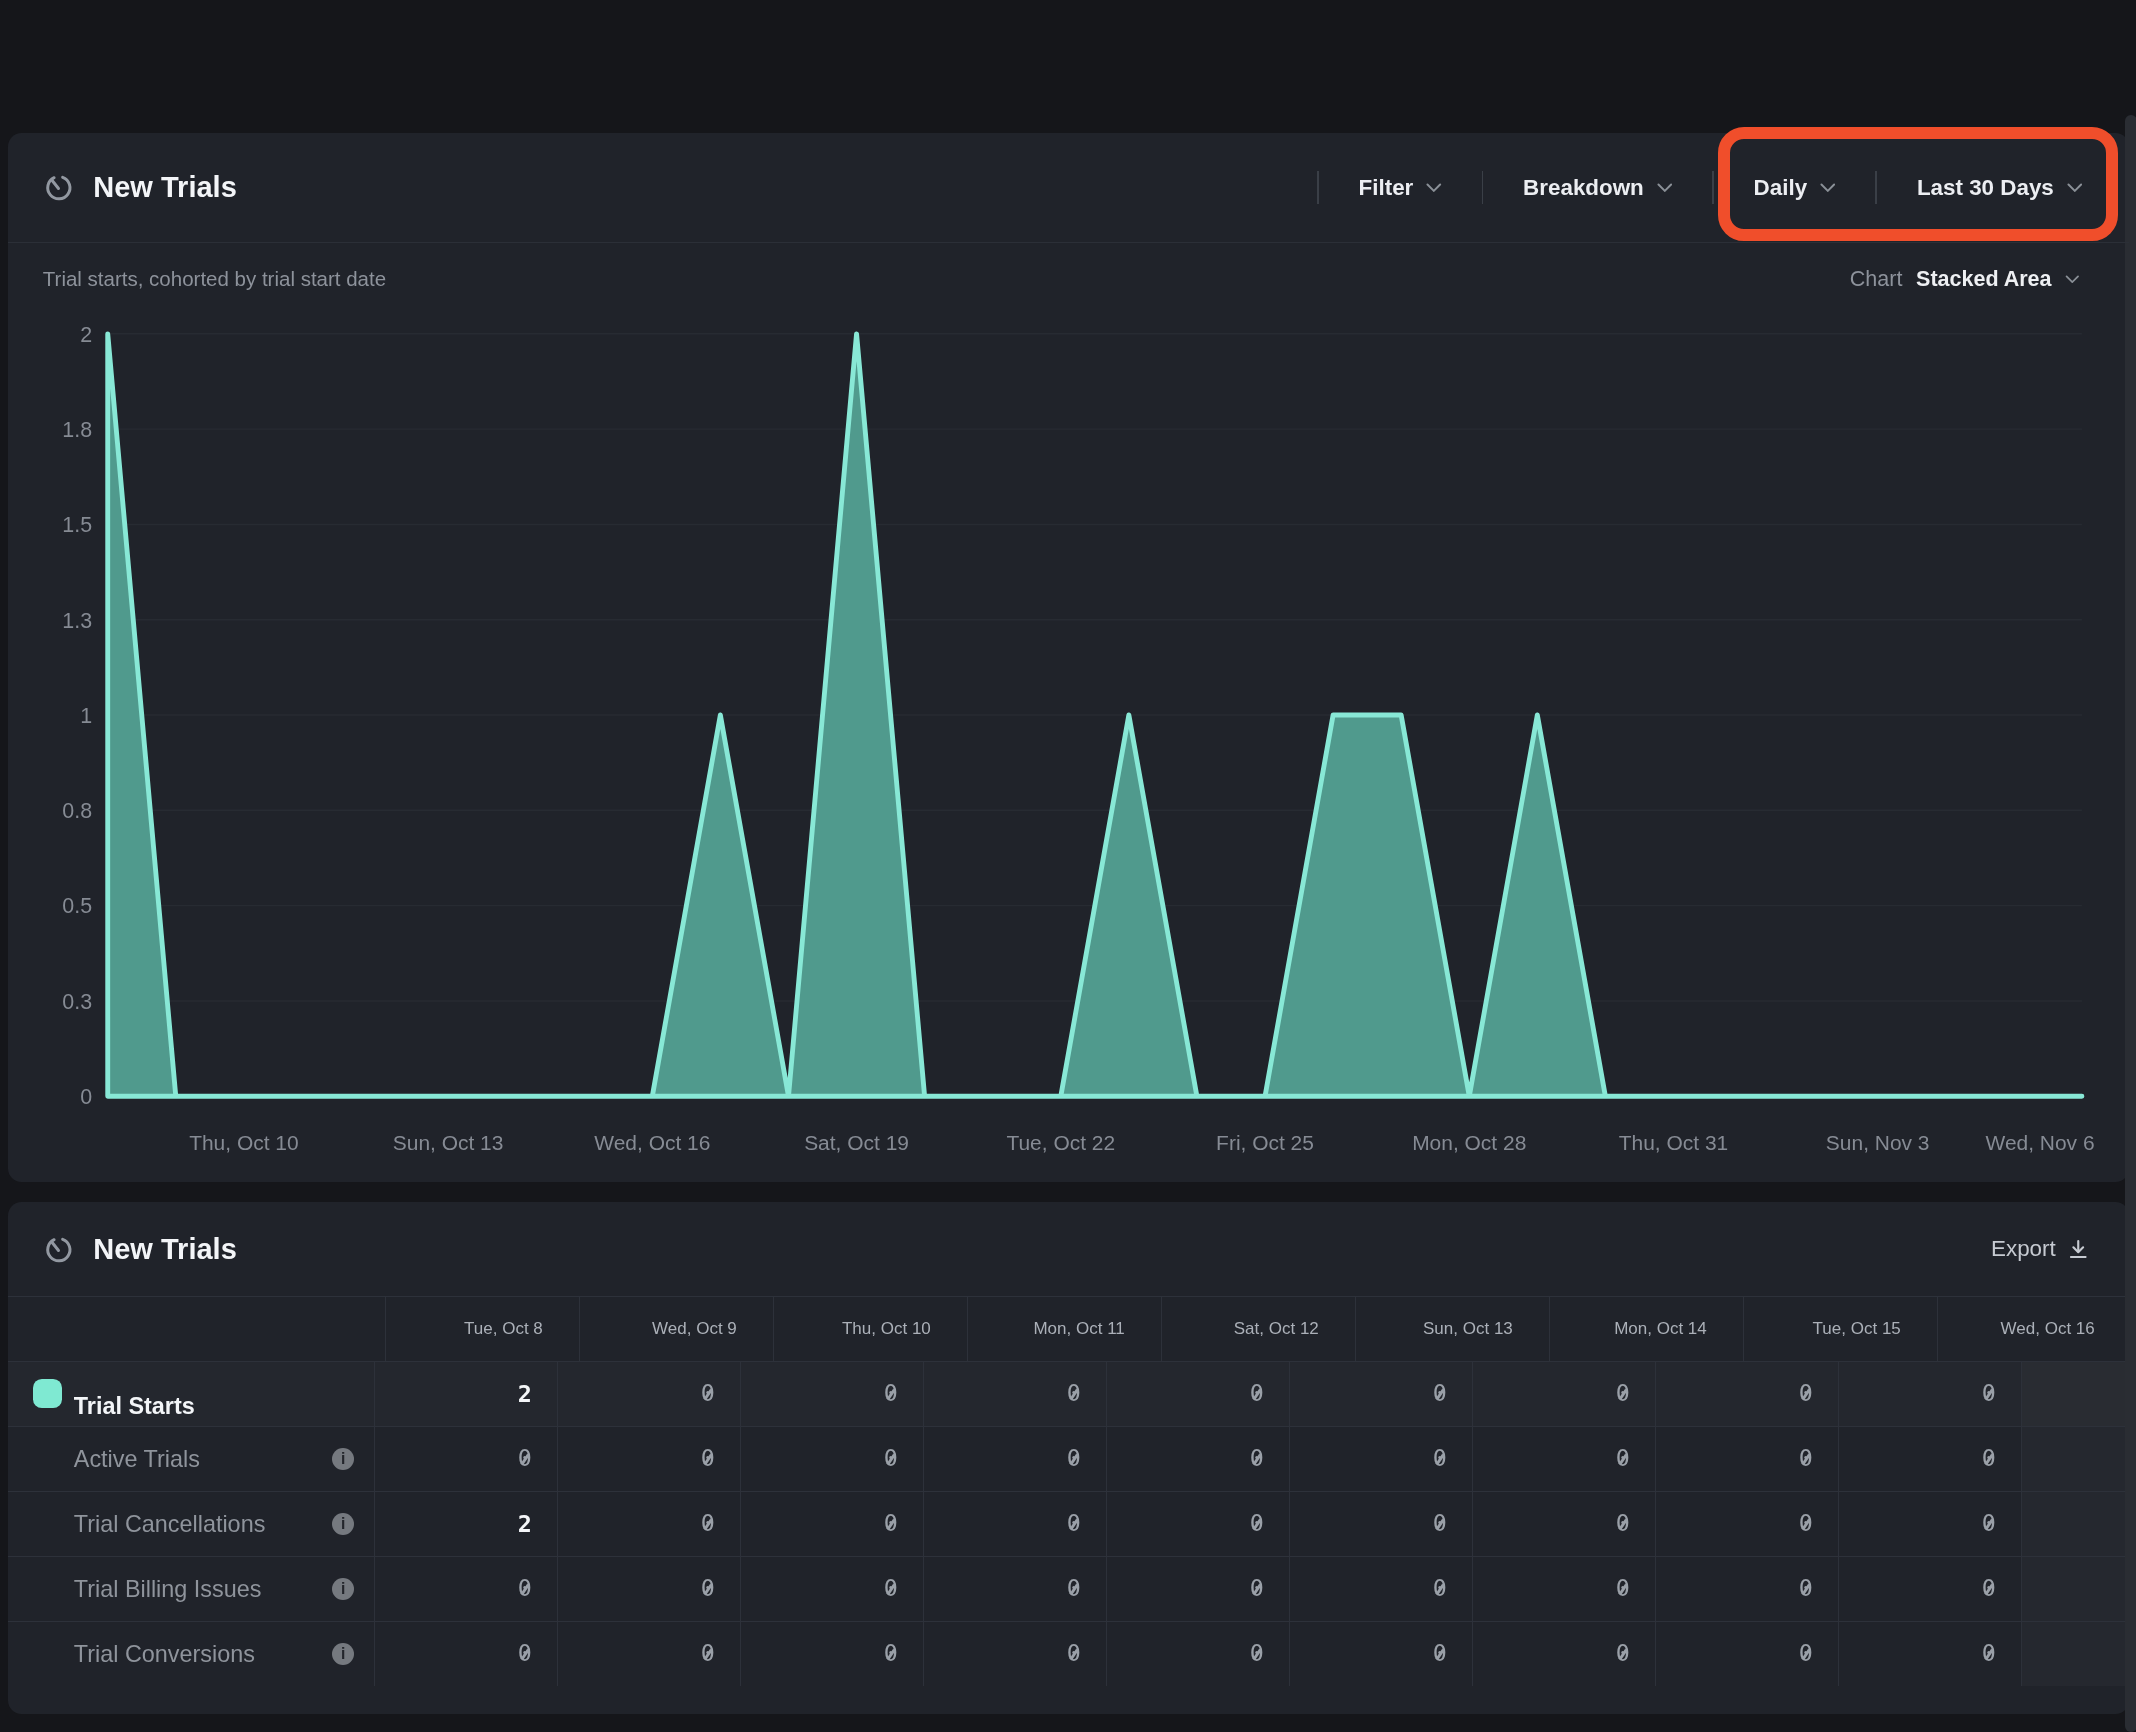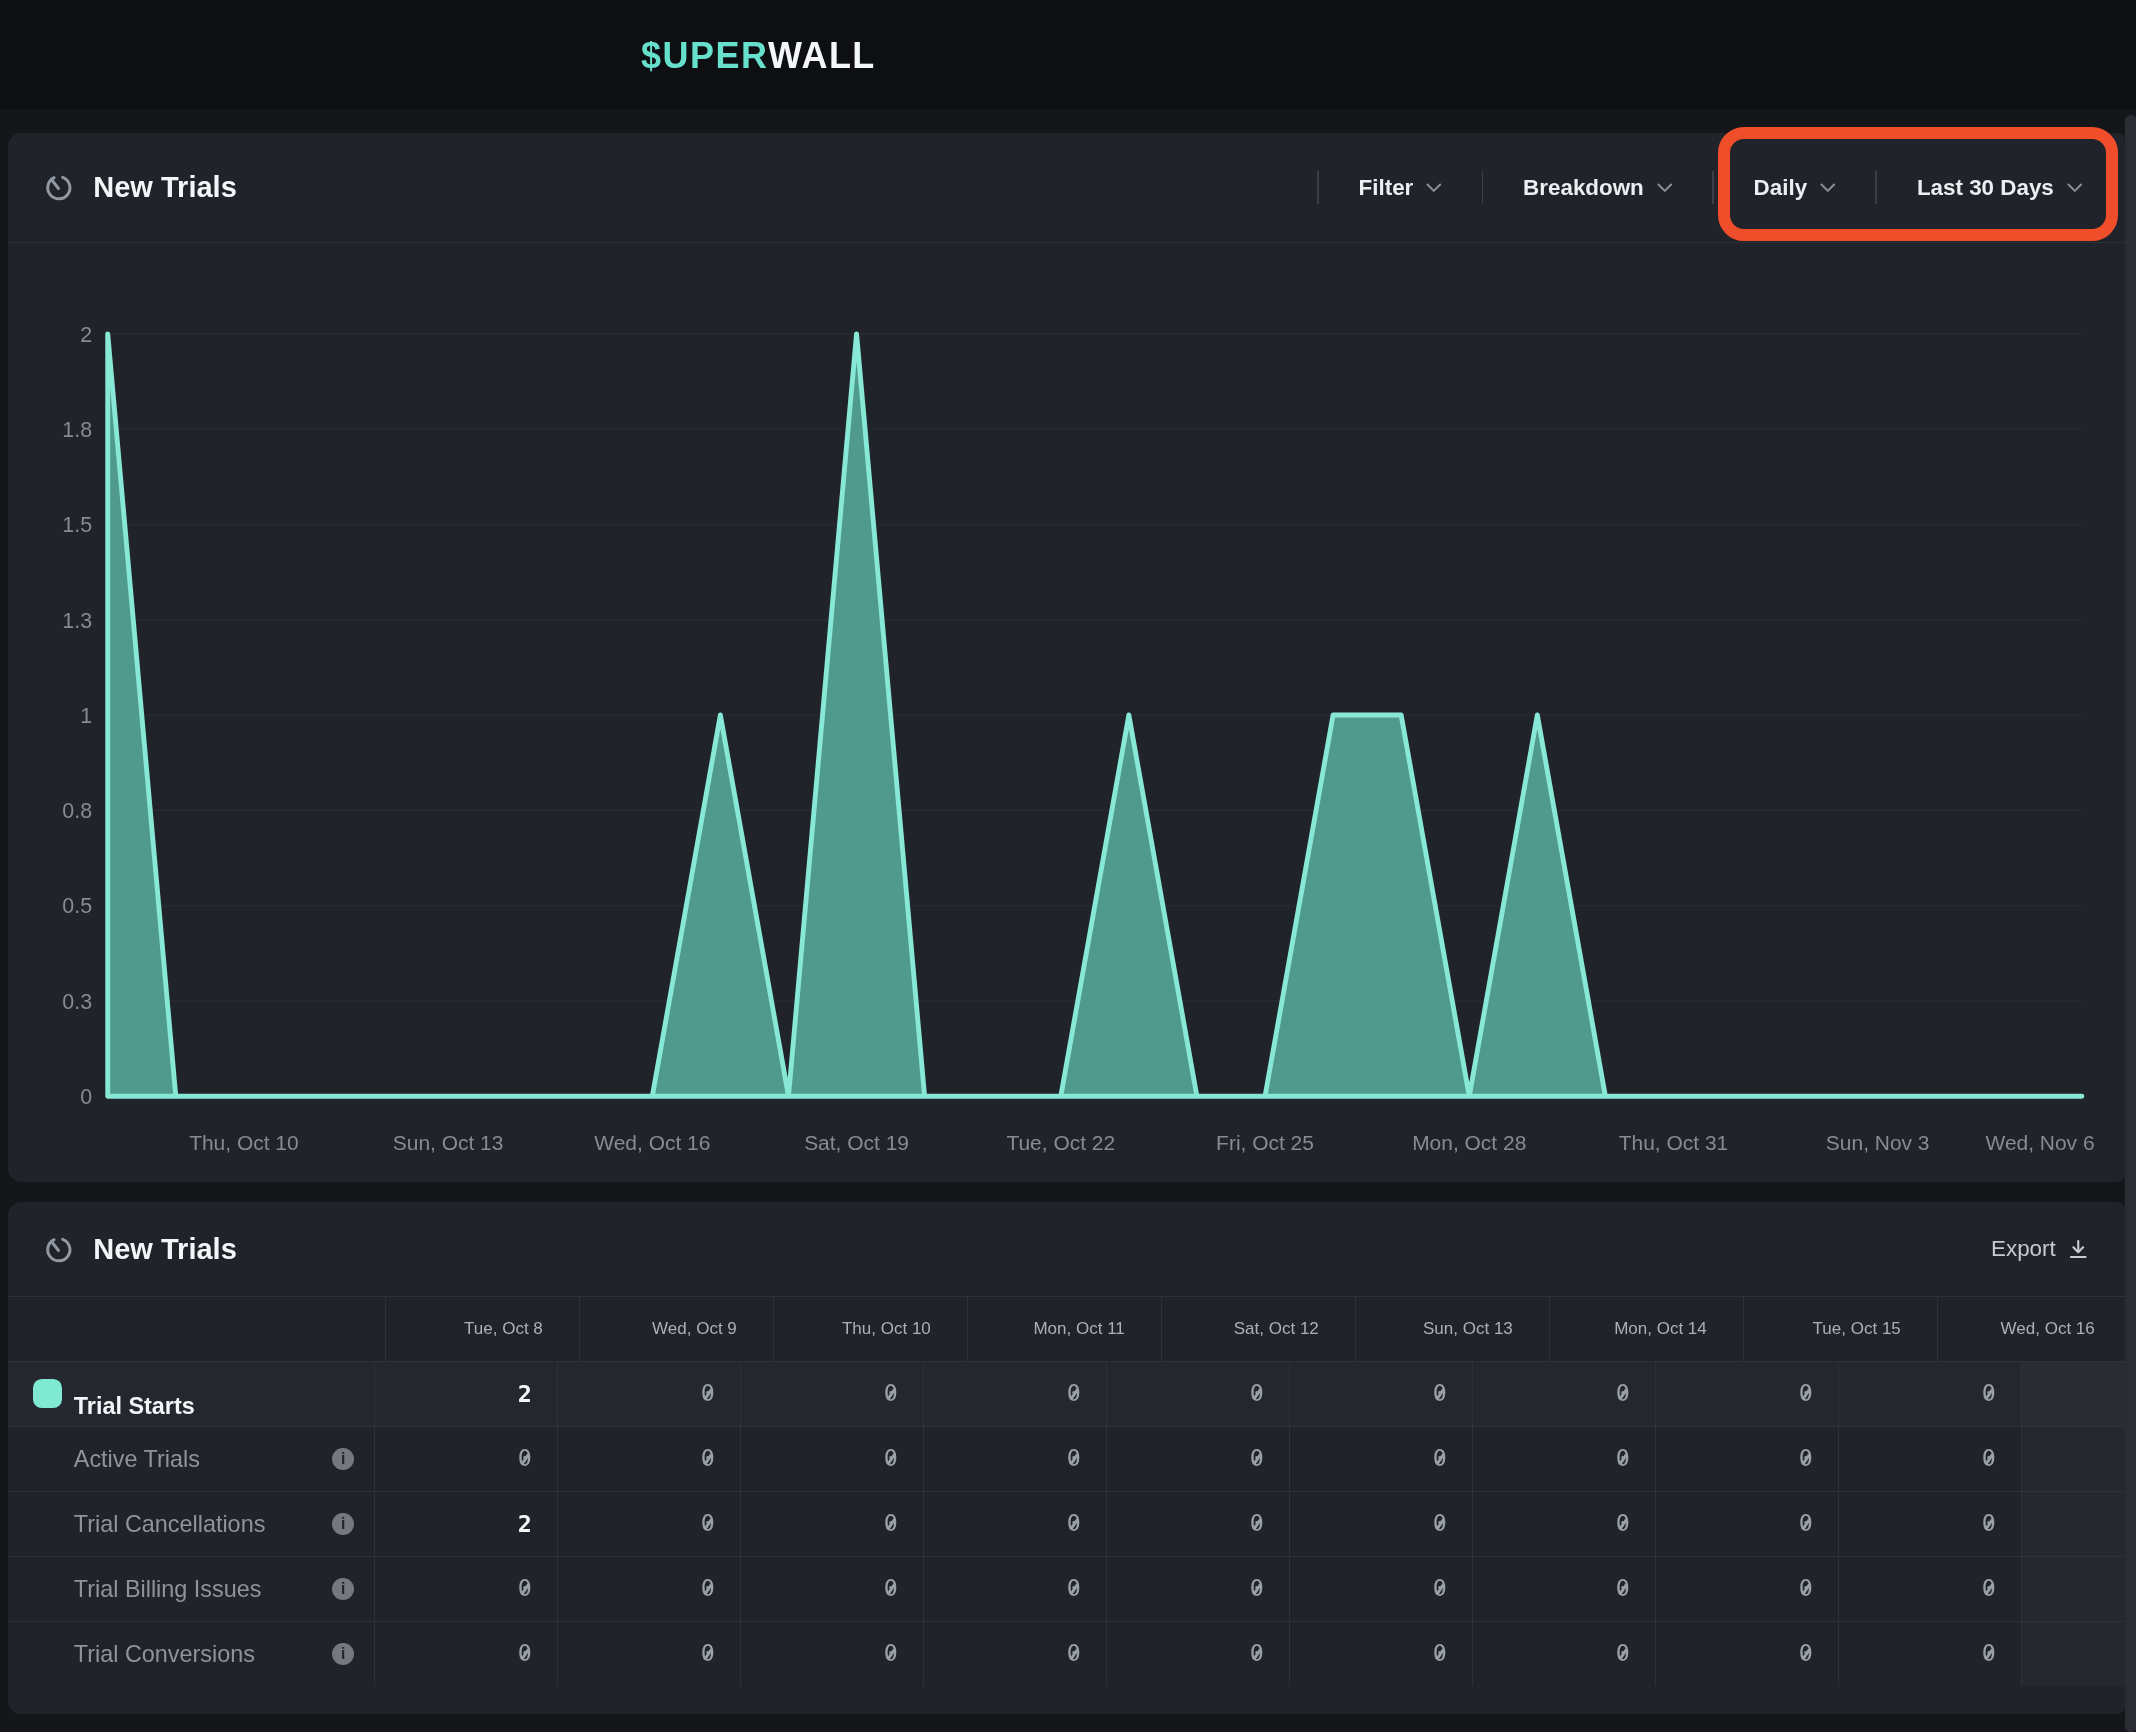--- a/index.html
+++ b/index.html
@@ -55,23 +55,20 @@
   .cellval.bright{color:#f4f6f8;font-weight:700;}
   .zv{position:relative;display:inline-block;line-height:1;}
   .zv::after{content:"";position:absolute;left:1px;right:1px;top:calc(50% - 1.5px);height:2.9px;
              background:currentColor;transform:rotate(-56deg);}
 </style>
 </head>
 <body>
 
 <div id="stage">
 
-  <div id="topbar">
-    <div id="logo"><span class="lg1">$UPER</span><span class="lg2">WALL</span></div>
-  </div>
 
   <div class="panel" id="panel1">
     <svg id="chartsvg" width="2121" height="1049" viewBox="0 0 2175 1076">
         <line x1="102" y1="988" x2="2127" y2="988" stroke="#272b32" stroke-width="1.5"></line>
         <text x="86" y="996" text-anchor="end" fill="#868b94" font-size="22" font-family="&quot;Liberation Sans&quot;,sans-serif">0</text>
         <line x1="102" y1="890.25" x2="2127" y2="890.25" stroke="#272b32" stroke-width="1.5"></line>
         <text x="86" y="898.25" text-anchor="end" fill="#868b94" font-size="22" font-family="&quot;Liberation Sans&quot;,sans-serif">0.3</text>
         <line x1="102" y1="792.5" x2="2127" y2="792.5" stroke="#272b32" stroke-width="1.5"></line>
         <text x="86" y="800.5" text-anchor="end" fill="#868b94" font-size="22" font-family="&quot;Liberation Sans&quot;,sans-serif">0.5</text>
         <line x1="102" y1="694.75" x2="2127" y2="694.75" stroke="#272b32" stroke-width="1.5"></line>
@@ -134,20 +131,30 @@
         <span class="vdiv"></span>
         <span class="ctrl">
           <span>Last 30 Days</span>
           <svg width="15.6" height="9.8" viewBox="0 0 16 10" fill="none" stroke="#8a9097" stroke-width="2" stroke-linecap="round">
               <path d="M1.5 1.5 L8 8 L14.5 1.5"></path>
             </svg>
         </span>
       </div>
     </div>
 
+    <div class="subrow">
+      <span class="subtitle">Trial starts, cohorted by trial start date</span>
+      <span class="charttype">
+        <span class="lab">Chart</span>
+        <span class="val">Stacked Area</span>
+        <svg width="14.6" height="8.8" viewBox="0 0 16 10" fill="none" stroke="#8a9097" stroke-width="2" stroke-linecap="round">
+            <path d="M1.5 1.5 L8 8 L14.5 1.5"></path>
+          </svg>
+      </span>
+    </div>
   </div>
 
   <div class="panel" id="panel2">
     <div class="panel-header">
       <div class="ptitle">
         <span class="clockicon">
           <svg width="31" height="31" viewBox="0 0 24 24" fill="none" stroke="#9298a1" stroke-width="2.3" stroke-linecap="round">
             <path d="M8.6 4.4 A 8.6 8.6 0 1 0 15.2 4.1"></path>
               <path d="M12 12.8 L6.8 6.2"></path>
           </svg>

